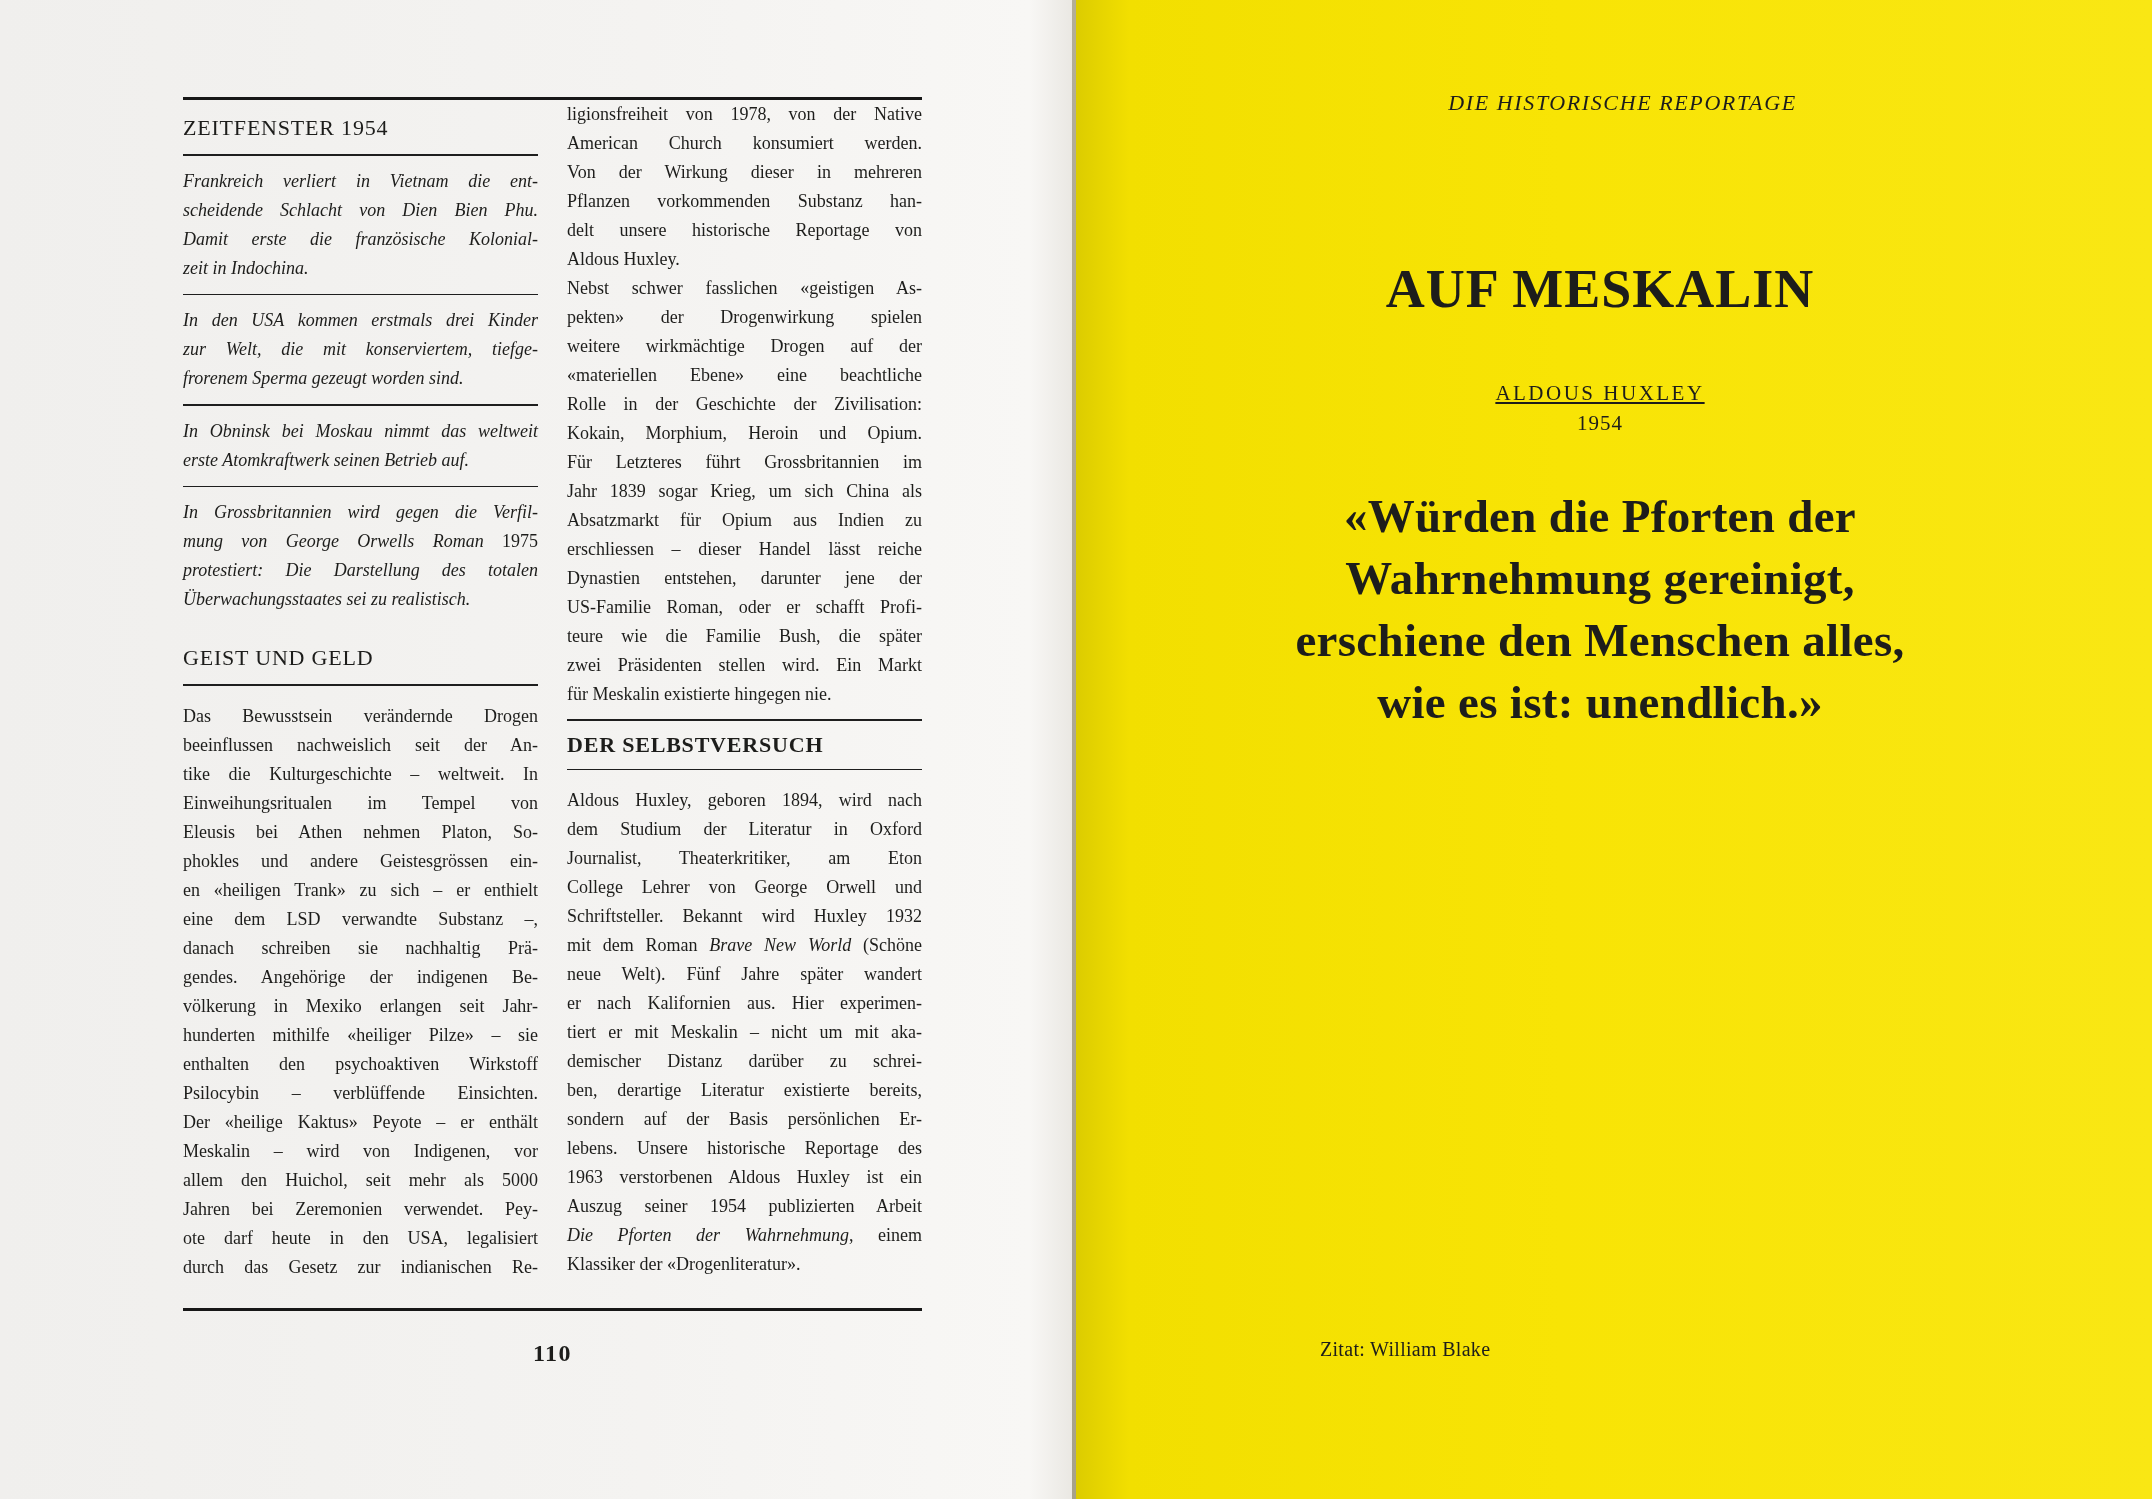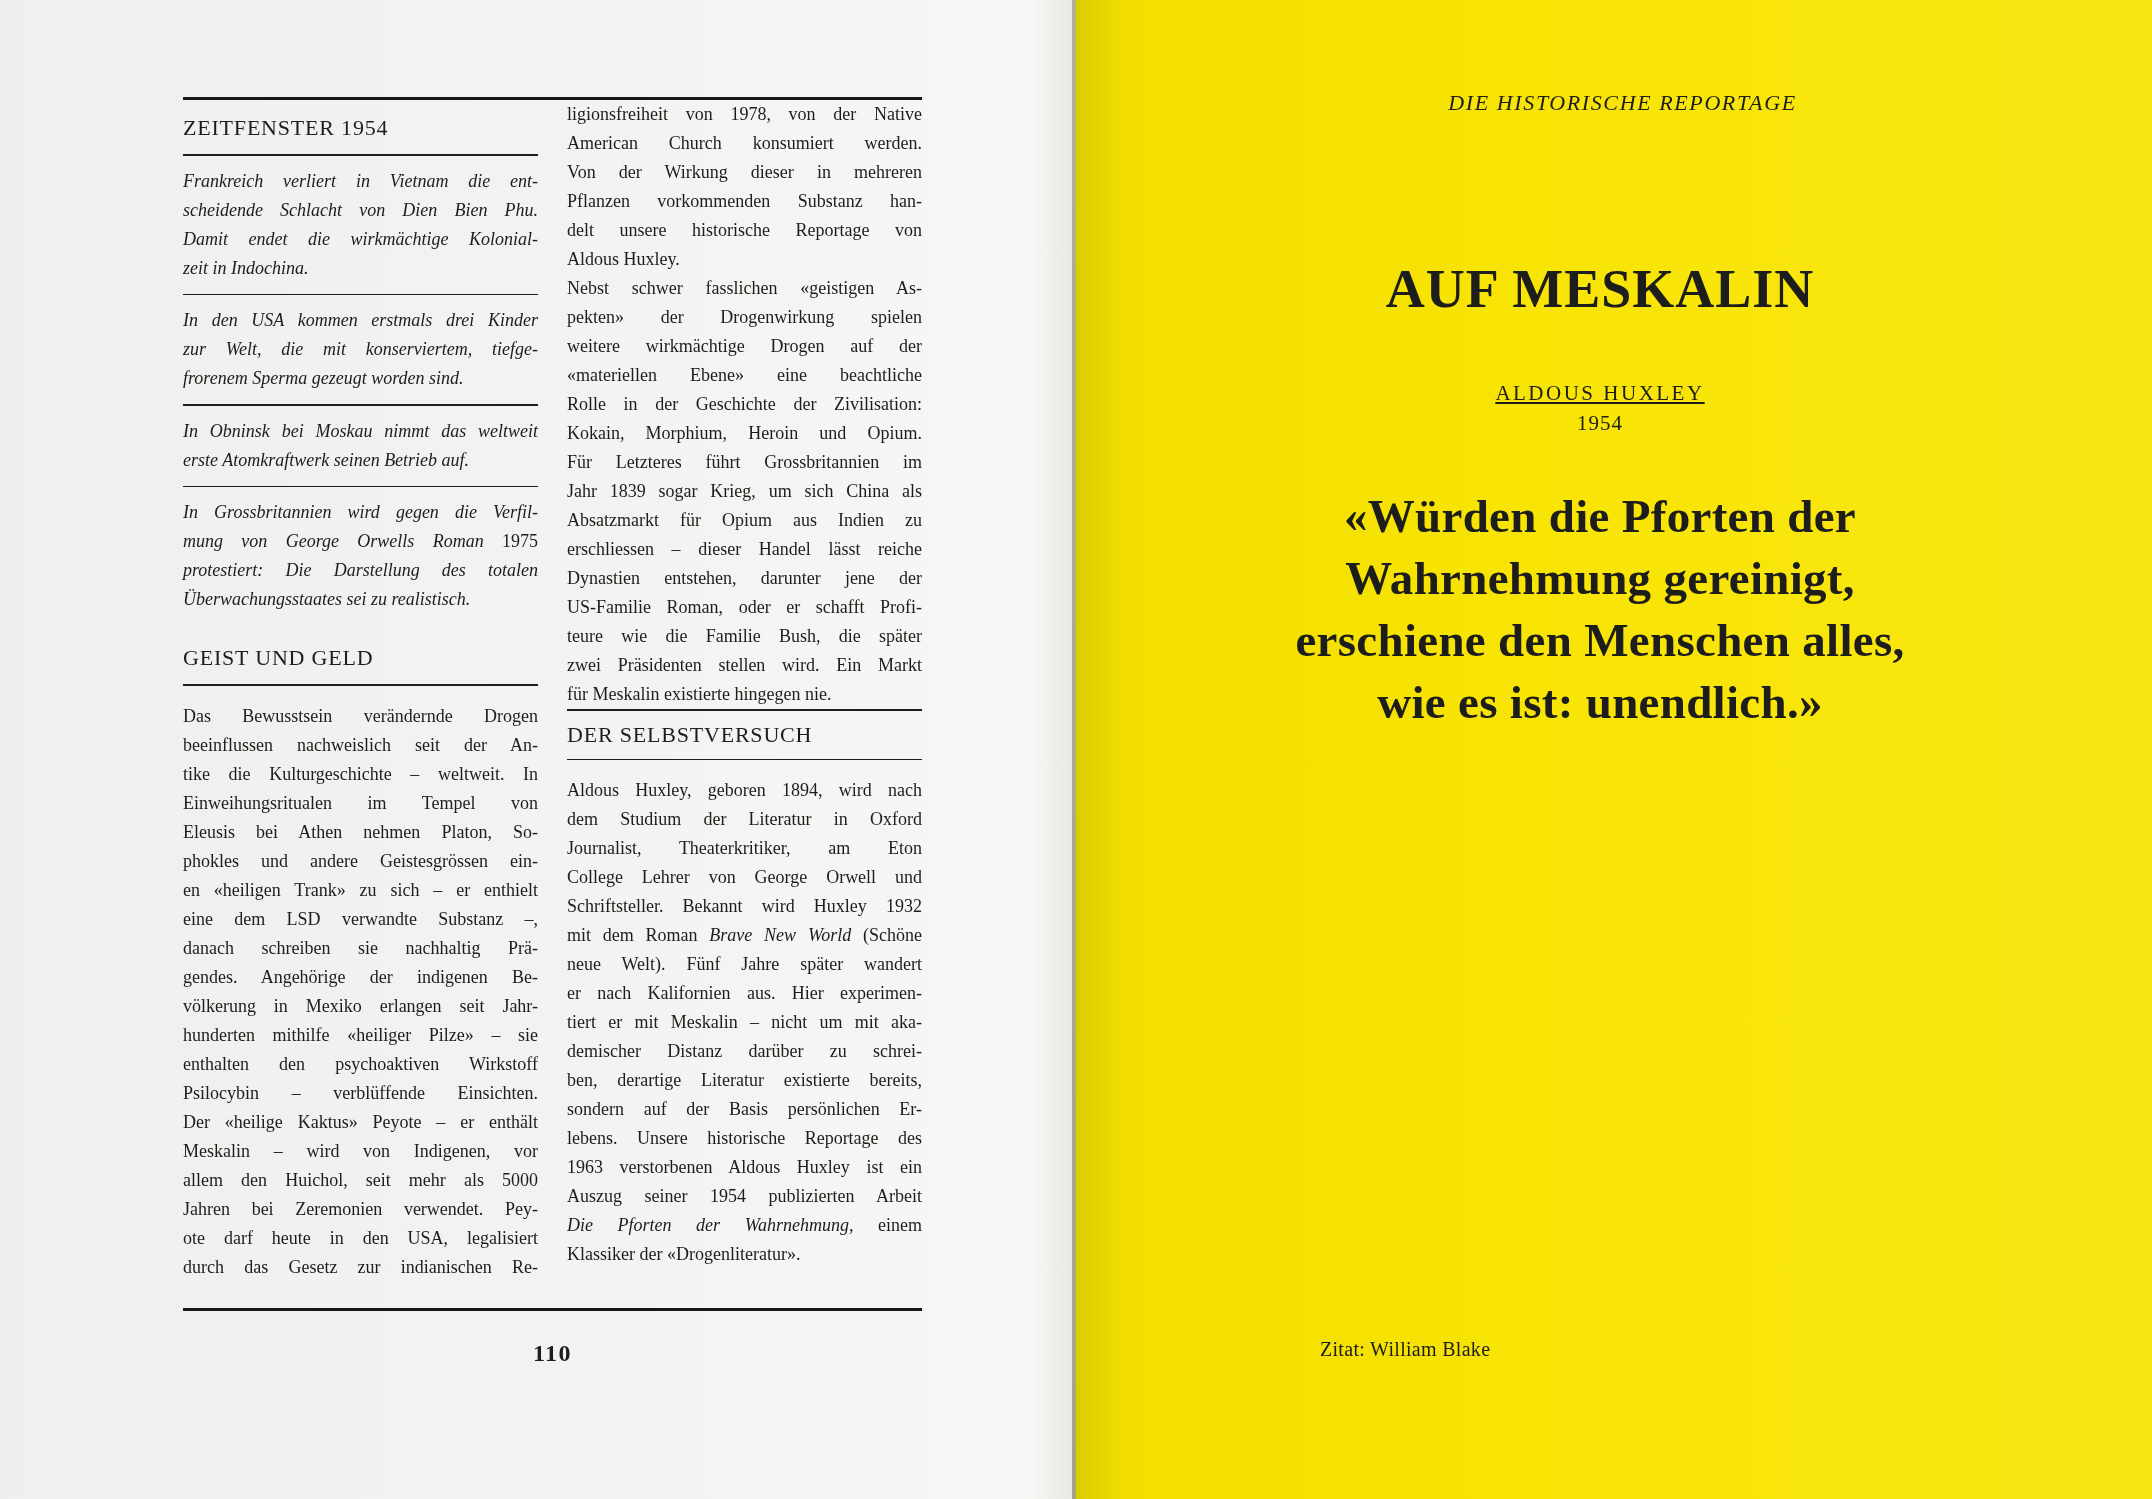--- a/index.html
+++ b/index.html
@@ -24,21 +24,21 @@
   .colhead.mid{margin-top:28px;}
   .ln{font-size:18px;line-height:29px;text-align:justify;text-align-last:justify;}
   [data-last="left"] .ln:last-child{text-align-last:left;}
   .news{margin:11px 0;}
   .news .ln{font-style:italic;}
   .news .up{font-style:normal;}
   .bodypara{margin-top:16px;}
   .bodypara .ln em{font-style:italic;}
   .c2start{margin-top:14px;}
   .flowpara{margin-top:0;}
-  .subhead-block{}
+  .subhead-block{margin-top:10px;font-weight:bold;}
   .subhead-block .colhead{margin:8px 0;}
   .pagenum{
     position:absolute;left:183px;top:1340px;width:739px;text-align:center;
     font-size:24px;letter-spacing:1.5px;font-weight:bold;
   }
   
   .page-right{
     position:relative;width:1076px;height:100%;
     background:linear-gradient(90deg,#dccc00 0%,#f2df00 5%,#f8e405 45%,#f9e714 100%);
   }
@@ -57,21 +57,21 @@
 <div class="page-left">
   <div class="textblock">
     <div class="toprule"></div>
     <div class="cols">
       <div class="col">
         <div class="colhead">ZEITFENSTER 1954</div>
         <div class="thinrule"></div>
         <div class="news" data-last="left">
             <div class="ln">Frankreich verliert in Vietnam die ent-</div>
             <div class="ln">scheidende Schlacht von Dien Bien Phu.</div>
-            <div class="ln">Damit endet die wirkmächtige Kolonial-</div>
+            <div class="ln">Damit erste die französische Kolonial-</div>
             <div class="ln">zeit in Indochina.</div>
           </div>
         <div class="thinrule"></div>
         <div class="news" data-last="left">
             <div class="ln">In den USA kommen erstmals drei Kinder</div>
             <div class="ln">zur Welt, die mit konserviertem, tiefge-</div>
             <div class="ln">frorenem Sperma gezeugt worden sind.</div>
           </div>
         <div class="thinrule"></div>
         <div class="news" data-last="left">

